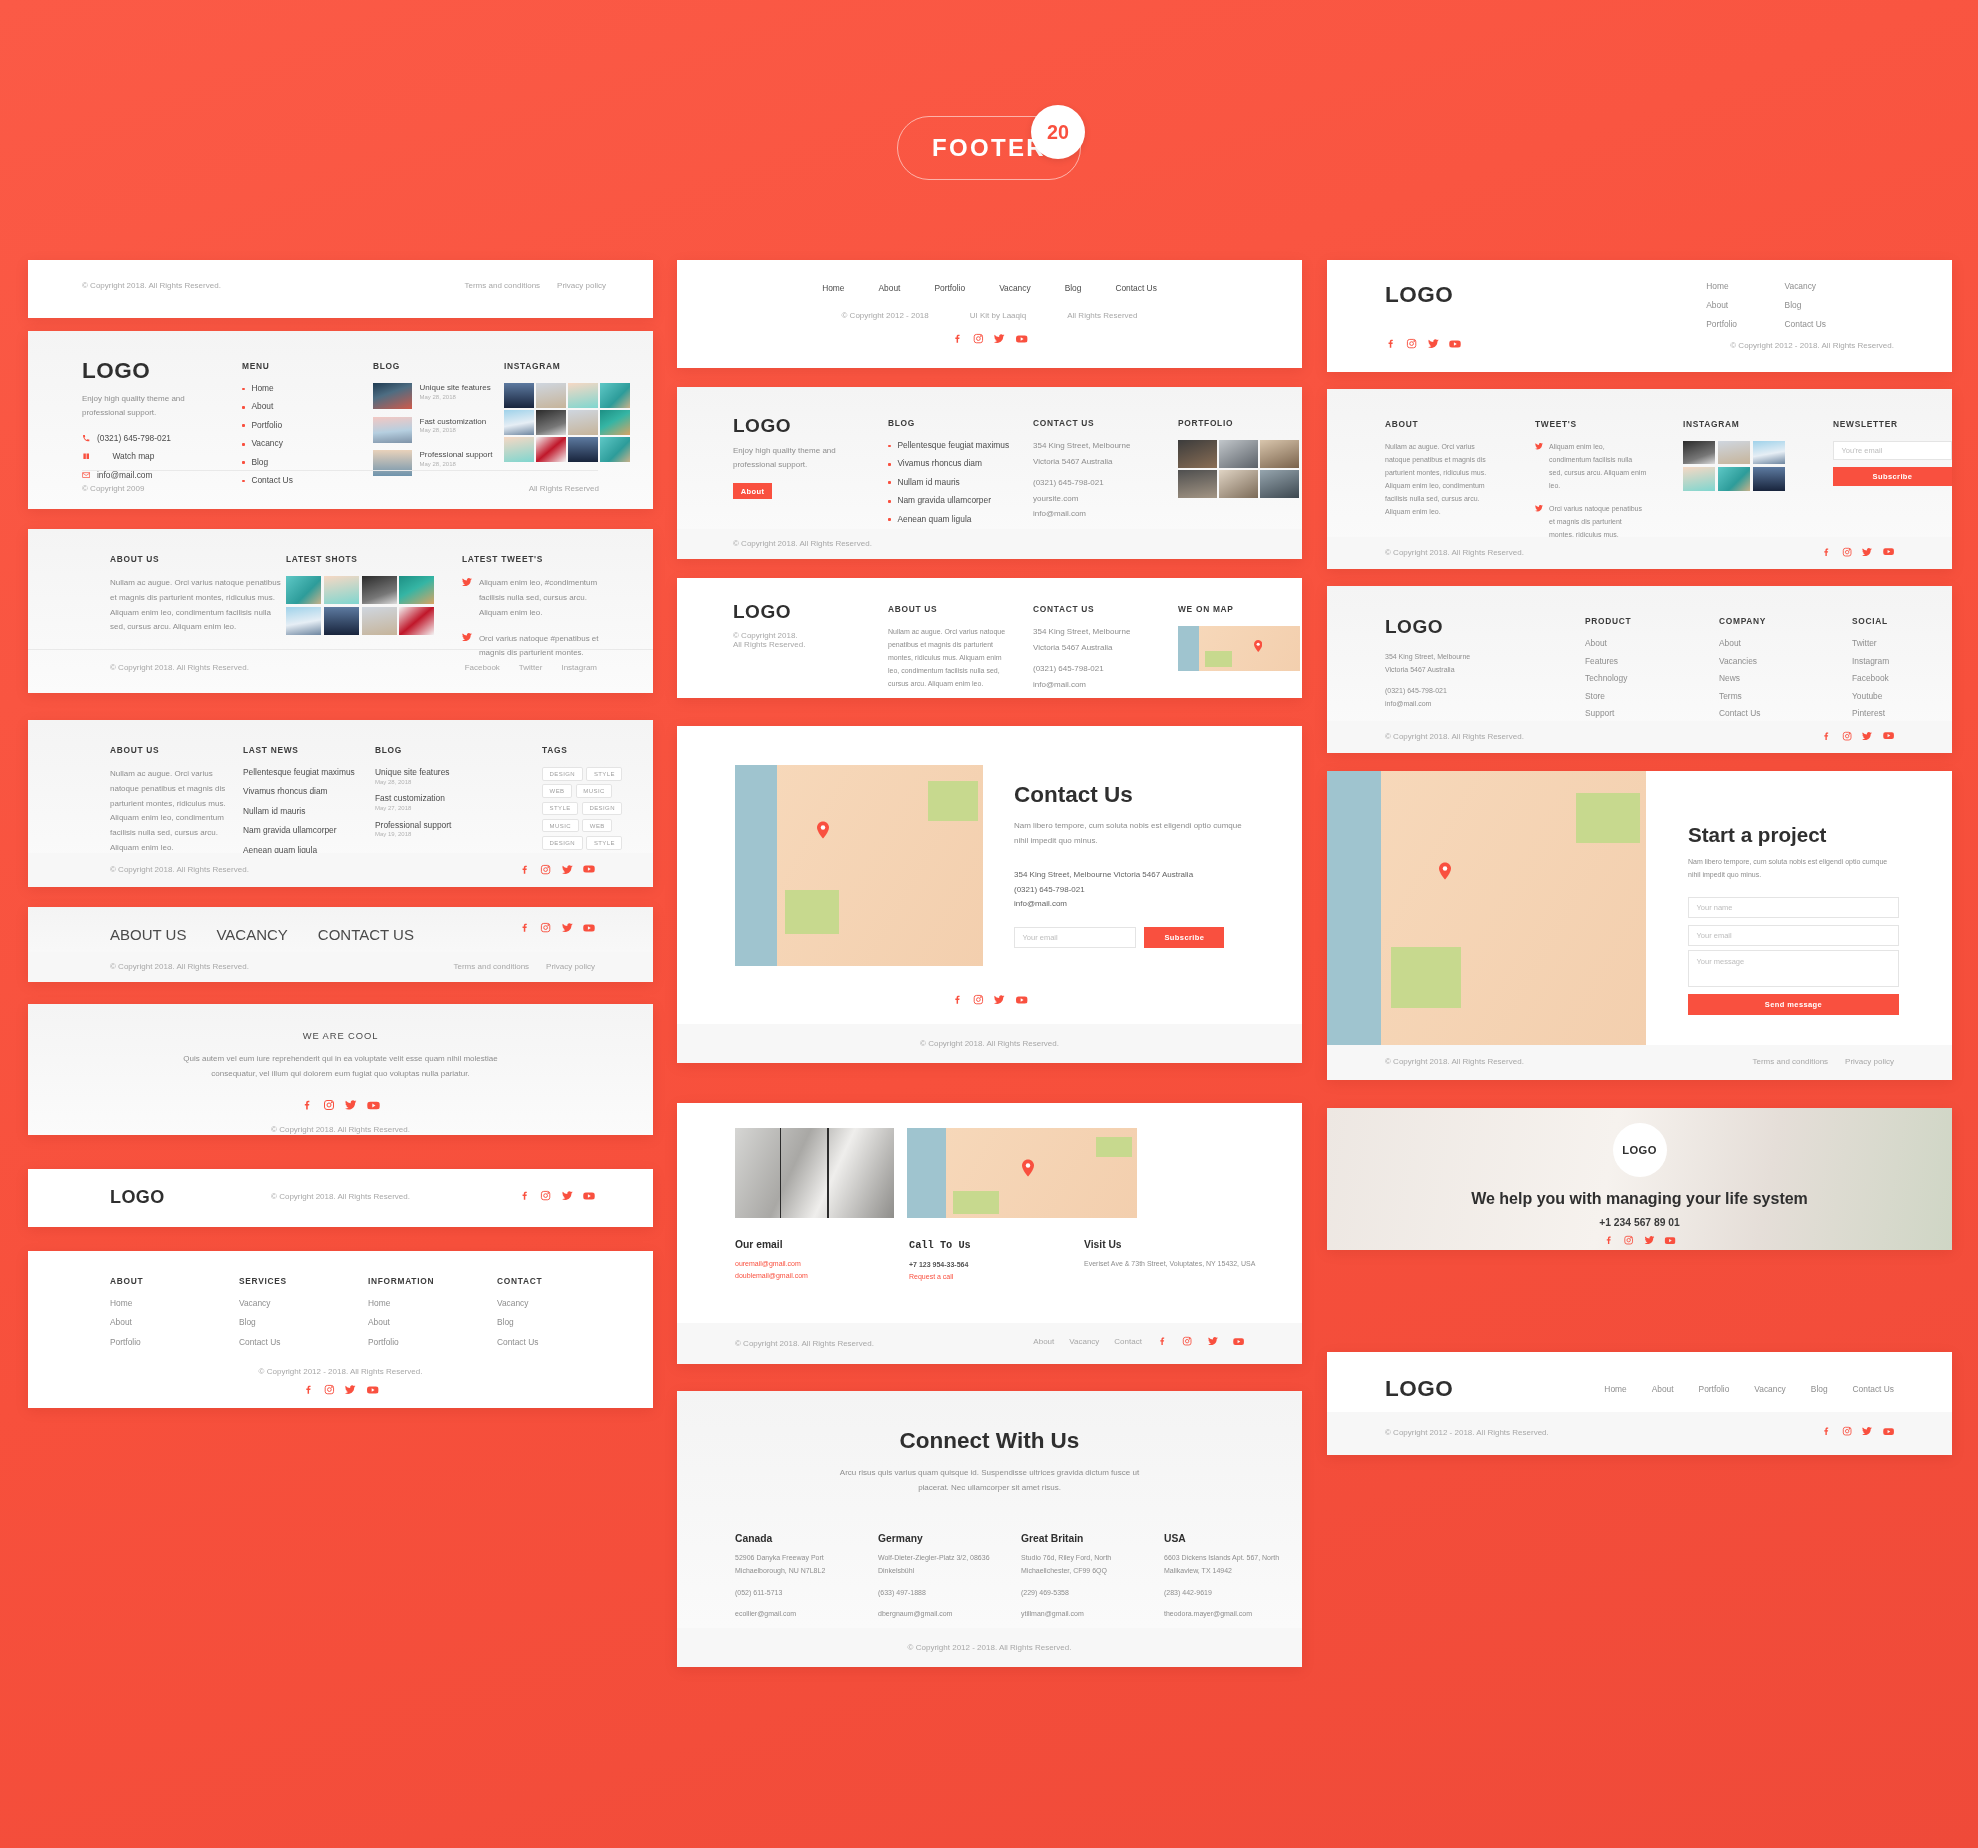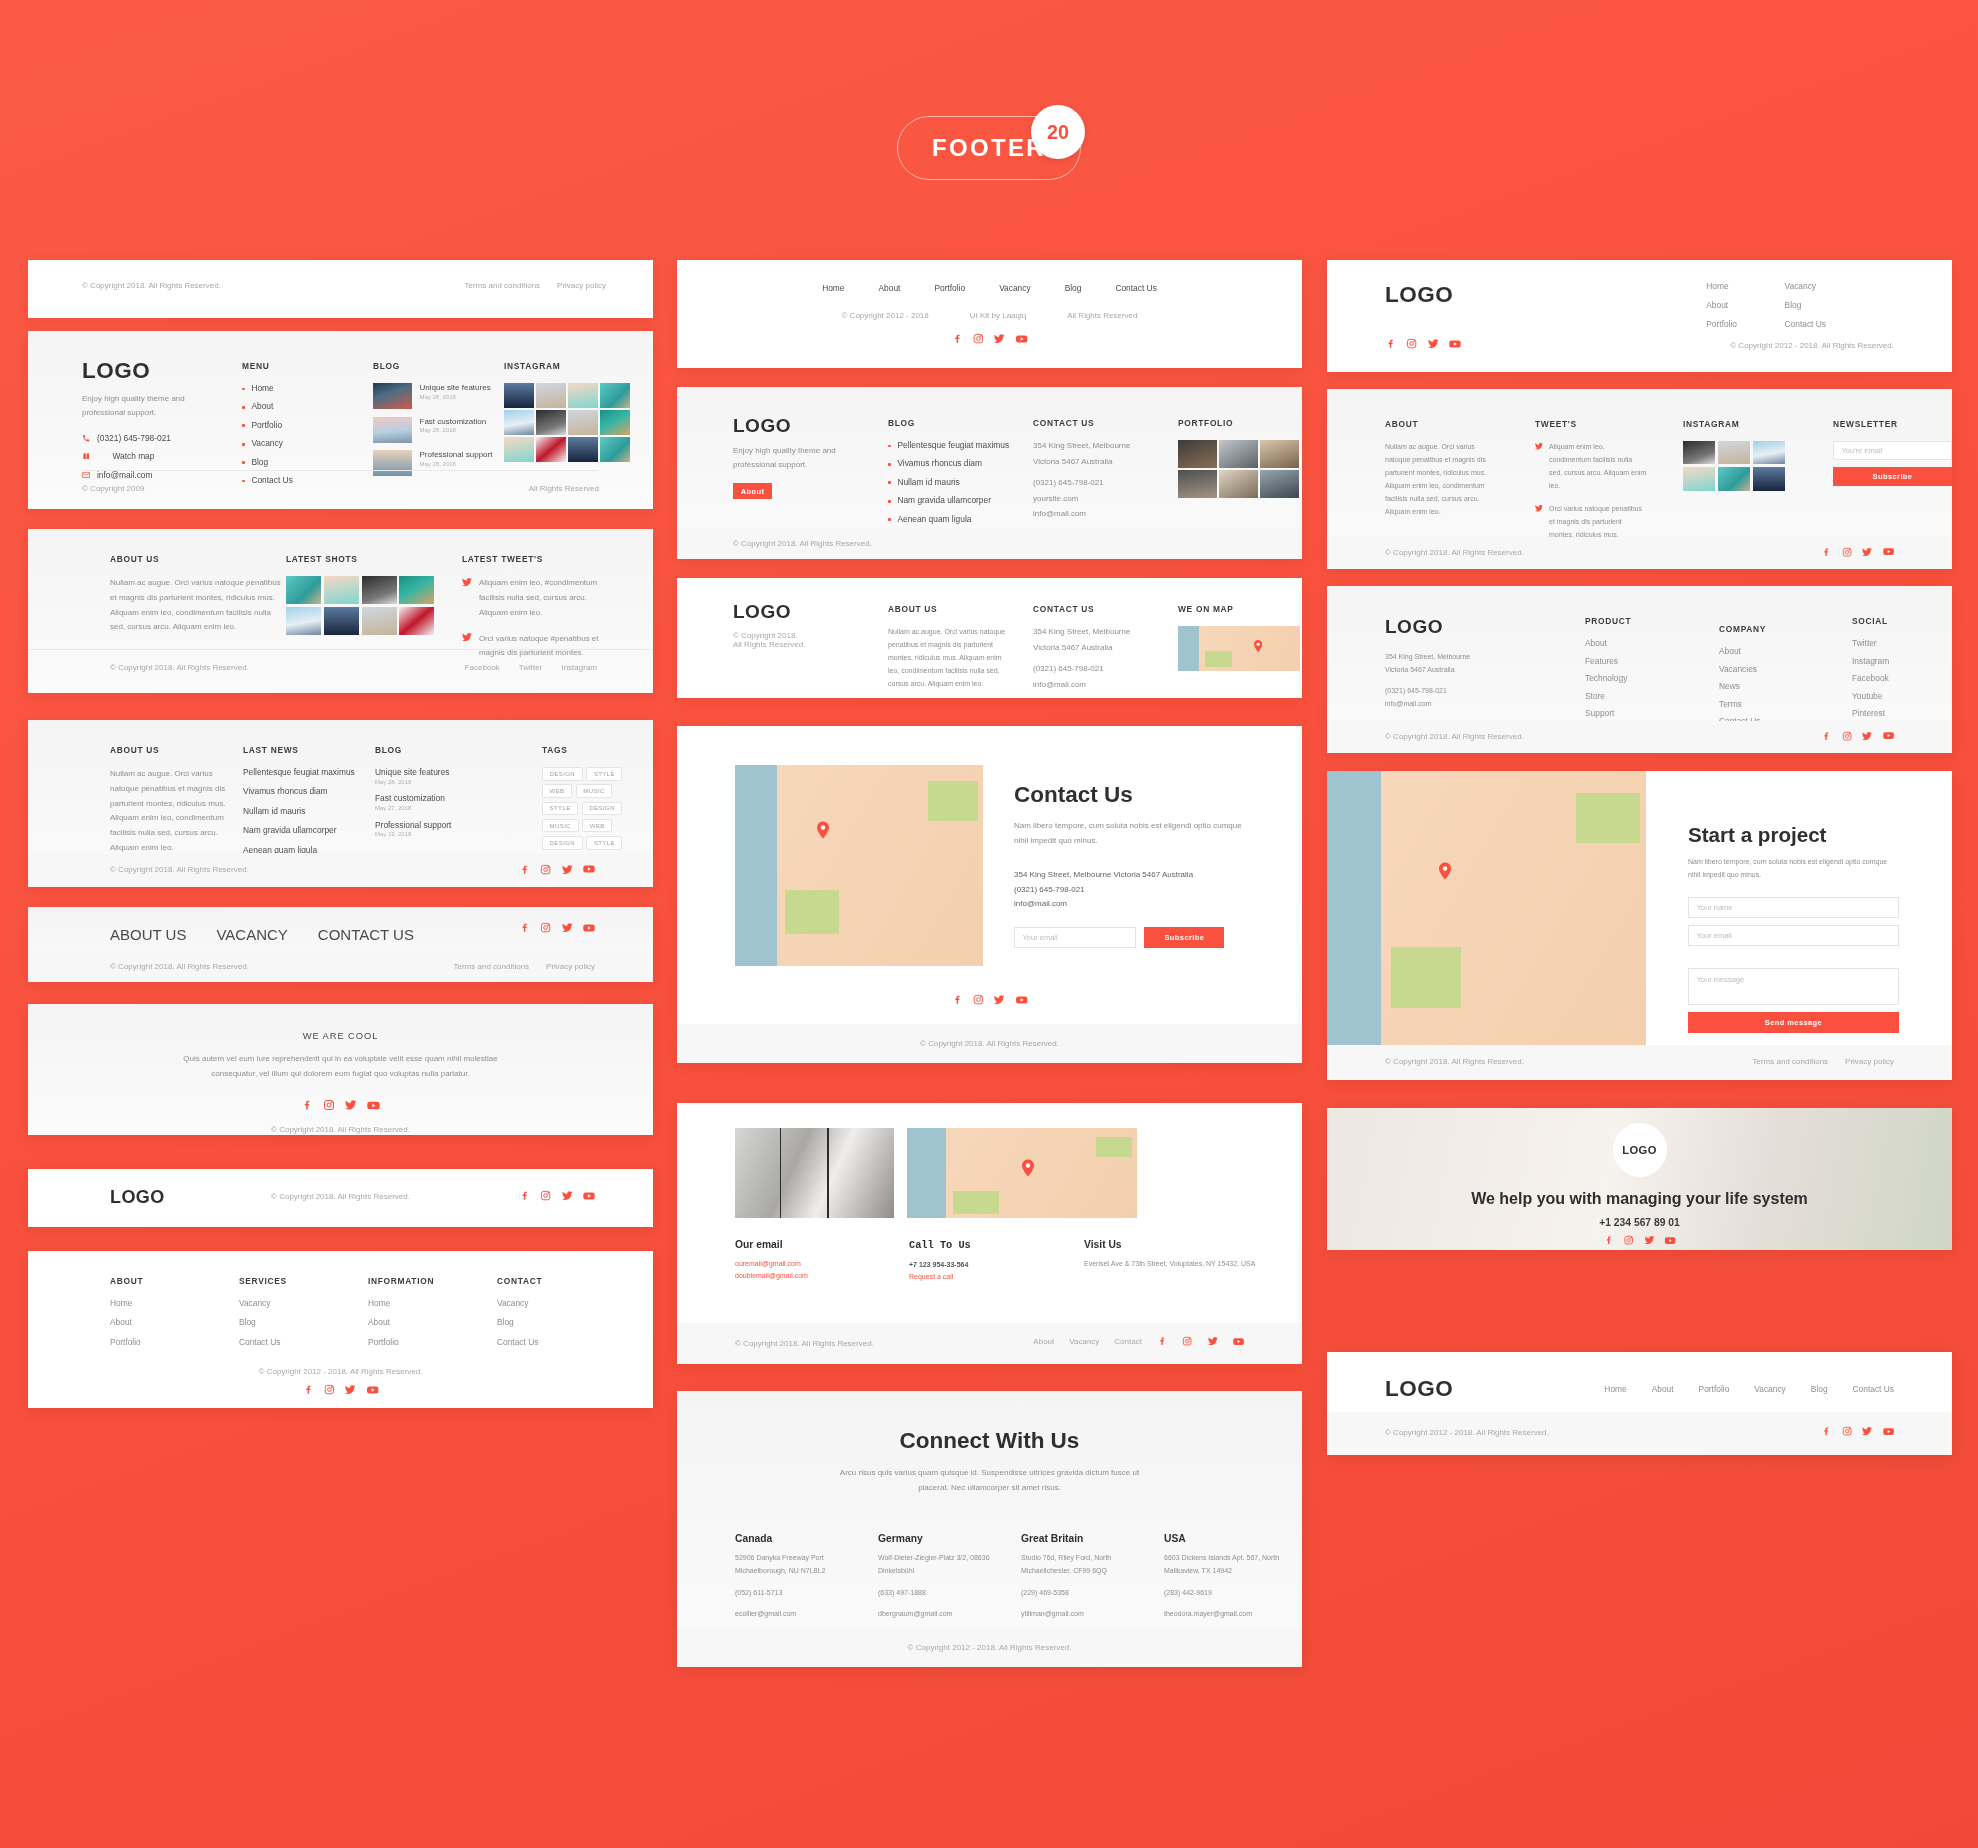--- a/index.html
+++ b/index.html
@@ -842,21 +842,21 @@
     <div style="position:absolute;left:258px;top:30px;width:103px;">
       <h4 class="col-title">PRODUCT</h4>
       <div style="display:flex;flex-direction:column;gap:7.5px;">
         <span class="lnk">About</span>
         <span class="lnk">Features</span>
         <span class="lnk">Technology</span>
         <span class="lnk">Store</span>
         <span class="lnk">Support</span>
       </div>
     </div>
-    <div style="position:absolute;left:392px;top:30px;width:103px;margin-top:8px;">
+    <div style="position:absolute;left:392px;top:30px;width:103px;">
       <h4 class="col-title">COMPANY</h4>
       <div style="display:flex;flex-direction:column;gap:7.5px;">
         <span class="lnk">About</span>
         <span class="lnk">Vacancies</span>
         <span class="lnk">News</span>
         <span class="lnk">Terms</span>
         <span class="lnk">Contact Us</span>
       </div>
     </div>
     <div style="position:absolute;left:525px;top:30px;width:103px;">
@@ -899,21 +899,21 @@
             <path d="M12 0C5.4 0 0 5.4 0 12c0 9 12 22 12 22s12-13 12-22C24 5.4 18.6 0 12 0z" fill="#f9503f"></path>
             <circle cx="12" cy="12" r="4.5" fill="#fff"></circle>
           </svg>
       </div>
     </div>
     <div style="position:absolute;left:361px;top:52px;width:211px;">
       <div style="font-size:20.6px;font-weight:bold;color:#2f2f2f;">Start a project</div>
       <div class="p8" style="margin-top:9.4px;font-size:7px;">Nam libero tempore, cum soluta nobis est eligendi optio cumque nihil impedit quo minus.</div>
       <div class="input" style="margin-top:15px;width:211px;height:20.6px;">Your name</div>
       <div class="input" style="margin-top:7.5px;width:211px;height:20.6px;">Your email</div>
-      <div class="input" style="margin-top:22px;width:211px;height:37px;align-items:flex-start;padding-top:5.6px;">Your message</div>
+      <div class="input" style="margin-top:4px;width:211px;height:37px;align-items:flex-start;padding-top:5.6px;">Your message</div>
       <button class="btn" style="margin-top:7.5px;width:211px;height:20.6px;">Send message</button>
     </div>
     <div class="band" style="position:absolute;left:0;bottom:0;width:100%;height:35px;">
       <div style="position:absolute;left:58px;top:12px;" class="copy">© Copyright 2018. All Rights Reserved.</div>
       <div style="position:absolute;right:58px;top:12px;display:flex;gap:17px;">
         <span class="copy">Terms and conditions</span>
         <span class="copy">Privacy policy</span>
       </div>
     </div>
   </div>

